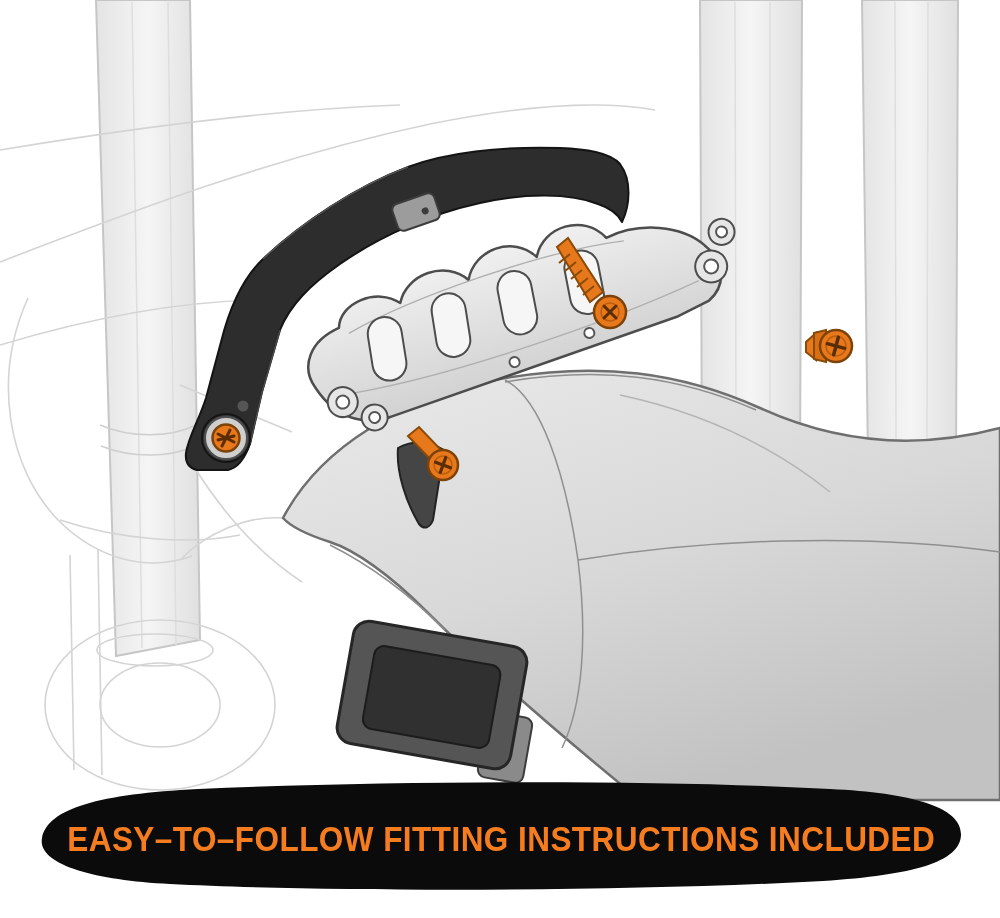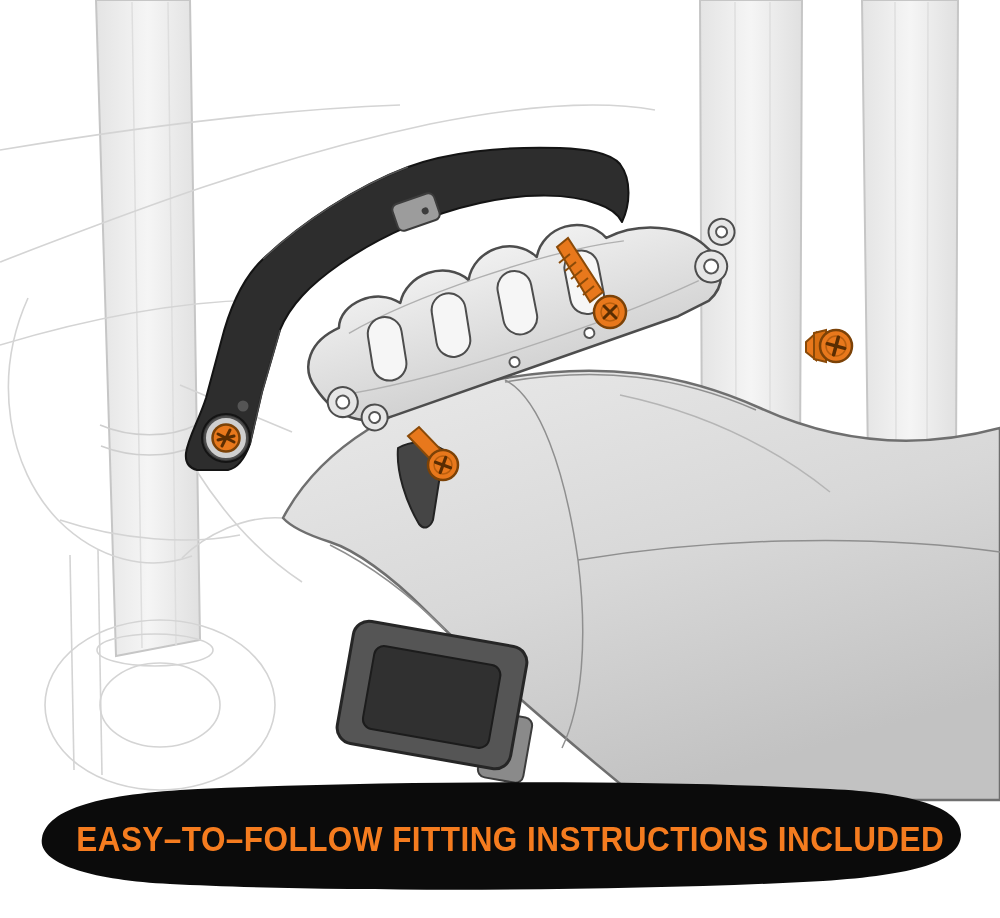--- a/index.html
+++ b/index.html
@@ -4,21 +4,21 @@
 <style>
   html,body{margin:0;padding:0;background:#ffffff;}
   .stage{
     position:relative;width:1000px;height:918px;background:#ffffff;
     overflow:hidden;font-family:"Liberation Sans",sans-serif;
   }
   .illus{position:absolute;left:0;top:0;width:1000px;height:918px;display:block;}
   .banner{position:absolute;left:28px;top:780px;width:947px;height:118px;}
   .banner svg{position:absolute;inset:0;width:100%;height:100%;display:block;}
   .banner-text{
-    position:absolute;inset:0;display:flex;align-items:center;
+    position:absolute;inset:0;display:flex;align-items:center;justify-content:center;
   }
   .banner-text span{
     display:inline-block;color:#f57c1f;font-weight:bold;font-size:35px;
     letter-spacing:0.5px;white-space:nowrap;transform:scaleX(0.9);
     transform-origin:center;
   }
 </style>
 </head>
 <body>
 

